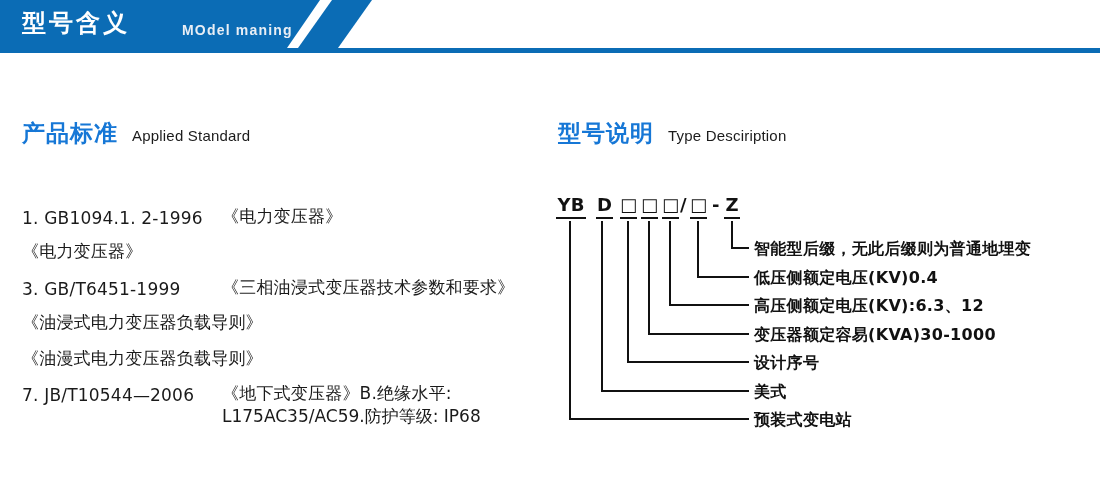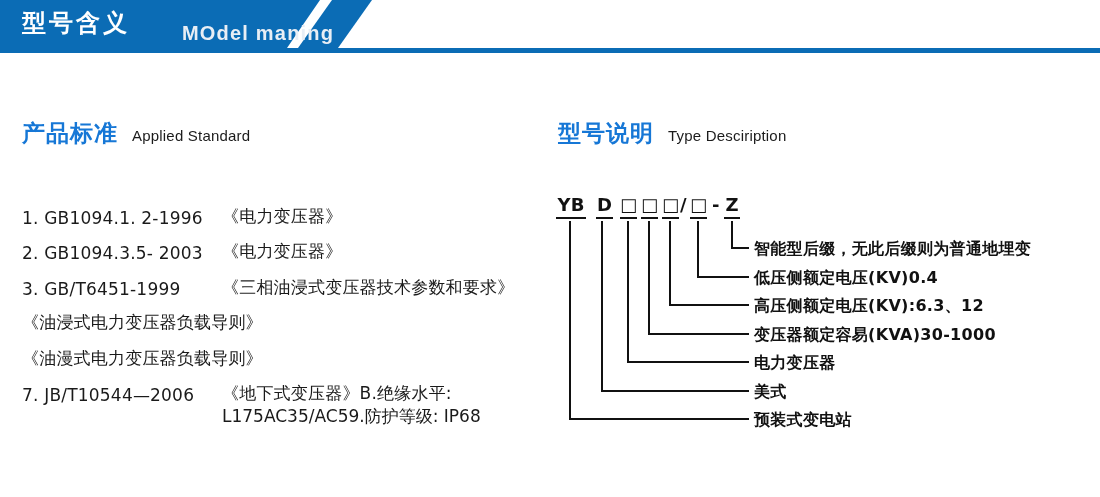--- a/index.html
+++ b/index.html
@@ -24,21 +24,21 @@
     clip-path: polygon(40px 0, 80px 0, 46px 48px, 6px 48px);
   }
   .banner-rule { position:absolute; left:0; top:48px; width:1100px; height:5px; background:#0b6cb5; }
   .banner-cn {
     position:absolute; left:22px; top:7px;
     font-size:24px; font-weight:700; color:#ffffff; letter-spacing:3px;
     font-family:"DejaVu Sans","Liberation Sans",sans-serif;
   }
   .banner-en {
     position:absolute; left:182px; top:22px;
-    font-size:20px; font-weight:600; color:#e8eef5; letter-spacing:1.2px;
+    font-size:14px; font-weight:600; color:#e8eef5; letter-spacing:1.2px;
   }
 
   
   .sec-head { position:absolute; white-space:nowrap; }
   .sec-head .cn {
     font-size:23px; font-weight:700; color:#1677d6; letter-spacing:1px;
     font-family:"DejaVu Sans","Liberation Sans",sans-serif;
   }
   .sec-head .en {
     font-size:15px; color:#1b1b1b; margin-left:14px; letter-spacing:0.2px;
@@ -103,21 +103,20 @@
   <div class="sec-head" id="type-head">
     <span class="cn">型号说明</span><span class="en">Type Desciription</span>
   </div>
 
   <div id="std-list">
     <div class="std-row">
       <span class="std-code">1. GB1094.1. 2-1996</span>
       <span class="std-name">《电力变压器》</span>
     </div>
     <div class="std-row">
-      <span class="std-code">2. GB1094.3.5- 2003</span>
       <span class="std-name">《电力变压器》</span>
     </div>
     <div class="std-row">
       <span class="std-code">3. GB/T6451-1999</span>
       <span class="std-name">《三相油浸式变压器技术参数和要求》</span>
     </div>
     <div class="std-row">
       <span class="std-name">《油浸式电力变压器负载导则》</span>
     </div>
     <div class="std-row">
@@ -158,17 +157,17 @@
       <path d="M 602 222 L 602 391 L 748 391"></path>
 
       <path d="M 570 222 L 570 419 L 748 419"></path>
     </g>
   </svg>
 
   <div class="anno" style="top:239px;">智能型后缀，无此后缀则为普通地埋变</div>
   <div class="anno" style="top:268px;">低压侧额定电压(KV)0.4</div>
   <div class="anno" style="top:296px;">高压侧额定电压(KV):6.3、12</div>
   <div class="anno" style="top:325px;">变压器额定容易(KVA)30-1000</div>
-  <div class="anno" style="top:353px;">电力变压器</div>
+  <div class="anno" style="top:353px;">设计序号</div>
   <div class="anno" style="top:382px;">美式</div>
   <div class="anno" style="top:410px;">预装式变电站</div>
 
 </div>
 
 </body></html>

